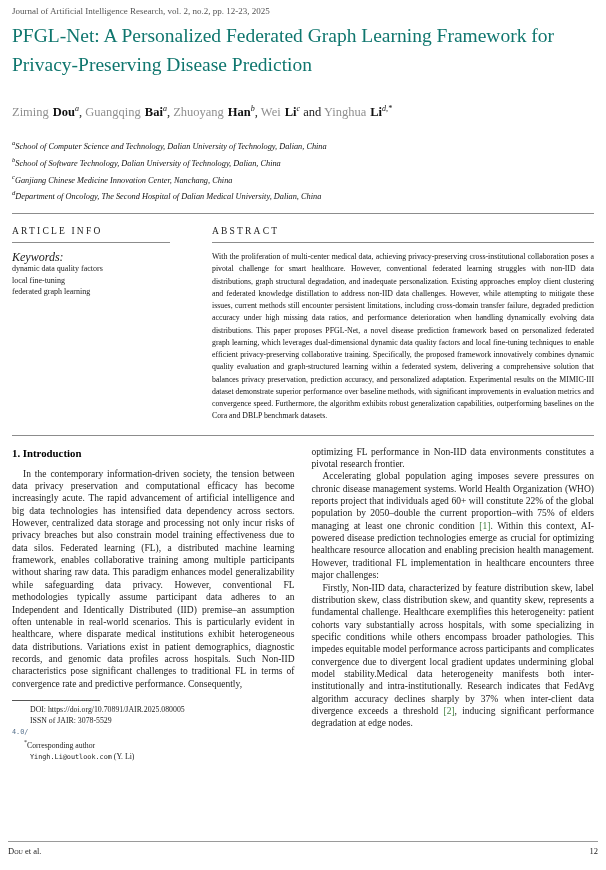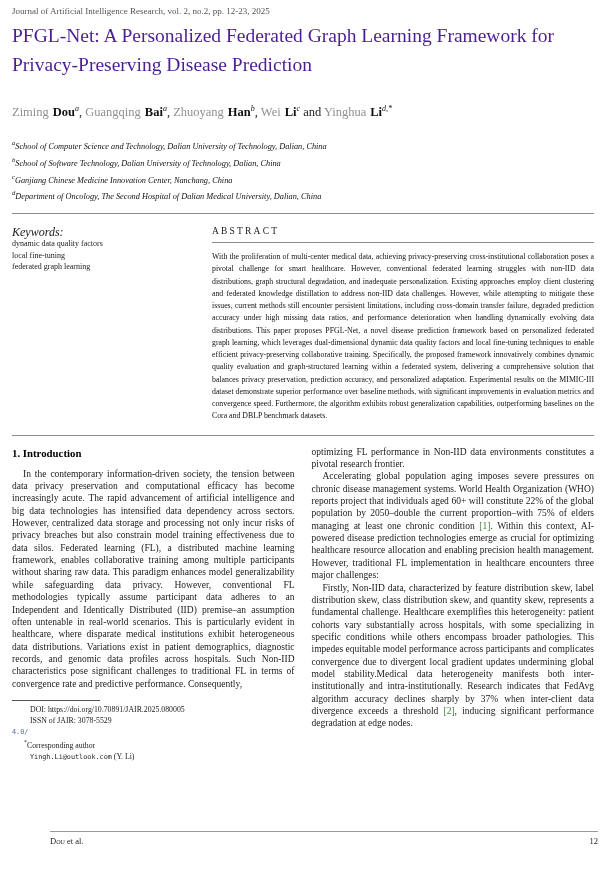--- a/index.html
+++ b/index.html
@@ -2,21 +2,21 @@
 <html style="--citation: #3e7d3c; --url: #56718d; --muted: #555555; --given-name: #8f8f8f;"><head>
 <meta charset="utf-8">
 <style>
   html,body{margin:0;padding:0;background:#e8e8e8;}
   .page{
     width:606px;height:870px;background:#ffffff;position:relative;
     font-family:"Liberation Serif", serif;color:#1a1a1a;overflow:hidden;
     box-sizing:border-box;padding:4px 12px 0 12px;
   }
   .journal-line{font-size:9px;color:var(--muted,#555);margin:2px 0 4px 0;}
-  h1.title{font-size:19.5px;line-height:29px;font-weight:normal;color:#4c1d95;margin:5px 0 25px 0;}
+  h1.title{font-size:19.5px;line-height:29px;font-weight:normal;color:#0f766e;margin:5px 0 25px 0;}
   .authors{font-size:12.5px;margin:8px 0 16px 0;color:#111;}
   .authors .given{color:var(--given-name,#8f8f8f);}
   .authors .family{font-weight:bold;margin-left:4px;}
   .authors sup{font-size:8px;font-style:italic;}
   .authors .sep{color:#222;}
   .affiliations{margin:2px 0 10px 0;}
   .affil{font-style:italic;font-size:8.3px;line-height:13px;color:#111;}
   .affil sup{font-size:6.5px;font-style:italic;}
   .rule-full{border:none;border-top:1px solid #8c8c8c;margin:6px 0 0 0;}
   .frontmatter{display:flex;padding:12px 0 10px 0;}
@@ -36,21 +36,21 @@
   .cite{color:var(--citation,#3e7d3c);}
   .footnote{margin-top:10px;font-size:7.8px;line-height:10.8px;}
   .fn-rule{width:88px;border:none;border-top:1px solid #555;margin:0 0 4px 0;}
   .fn-line{padding-left:18px;}
   .fn-line.outdent{padding-left:0;}
   .mono{font-family:"DejaVu Sans Mono", monospace;font-size:6.8px;color:var(--url,#56718d);}
   .mono.dark{color:#222;}
   .fn-corr{padding-left:12px;}
   .fn-corr sup{font-size:6px;}
   .fn-email{padding-left:18px;}
-  .footer{position:absolute;left:8px;right:8px;bottom:24px;margin-left:42px;}
+  .footer{position:absolute;left:8px;right:8px;bottom:14px;}
   .footer-rule{border:none;border-top:1px solid #9a9a9a;margin:0 0 4px 0;}
   .footer-row{display:flex;justify-content:space-between;font-size:8.5px;color:#222;}
   .smallcaps{font-variant:small-caps;}
 </style>
 </head>
 <body>
 
 <div class="page">
 
   <div class="journal-line">Journal of Artificial Intelligence Research, vol. 2, no.2, pp. 12-23, 2025</div>
@@ -69,20 +69,21 @@
     <div class="affil"><sup>a</sup><span>School of Computer Science and Technology, Dalian University of Technology, Dalian, China</span></div>
     <div class="affil"><sup>b</sup><span>School of Software Technology, Dalian University of Technology, Dalian, China</span></div>
     <div class="affil"><sup>c</sup><span>Ganjiang Chinese Medicine Innovation Center, Nanchang, China</span></div>
     <div class="affil"><sup>d</sup><span>Department of Oncology, The Second Hospital of Dalian Medical University, Dalian, China</span></div>
   </div>
 
   <hr class="rule-full">
 
   <div class="frontmatter">
     <div class="info-col">
+      <div class="fm-header">ARTICLE INFO</div>
       <div class="keywords-label">Keywords:</div>
       <div class="keyword">dynamic data quality factors</div>
       <div class="keyword">local fine-tuning</div>
       <div class="keyword">federated graph learning</div>
     </div>
     <div class="abs-col">
       <div class="fm-header">ABSTRACT</div>
       <p class="abstract-text">With the proliferation of multi-center medical data, achieving privacy-preserving cross-institutional collaboration poses a pivotal challenge for smart healthcare. However, conventional federated learning struggles with non-IID data distributions, graph structural degradation, and inadequate personalization. Existing approaches employ client clustering and federated knowledge distillation to address non-IID data challenges. However, while attempting to mitigate these issues, current methods still encounter persistent limitations, including cross-domain transfer failure, degraded prediction accuracy under high missing data ratios, and performance deterioration when handling dynamically evolving data distributions. This paper proposes PFGL-Net, a novel disease prediction framework based on personalized federated graph learning, which leverages dual-dimensional dynamic data quality factors and local fine-tuning techniques to enable efficient privacy-preserving collaborative training. Specifically, the proposed framework innovatively combines dynamic quality evaluation and graph-structured learning within a federated system, delivering a comprehensive solution that balances privacy preservation, prediction accuracy, and personalized adaptation. Experimental results on the MIMIC-III dataset demonstrate superior performance over baseline methods, with significant improvements in evaluation metrics and convergence speed. Furthermore, the algorithm exhibits robust generalization capabilities, outperforming baselines on the Cora and DBLP benchmark datasets.</p>
     </div>
   </div>

